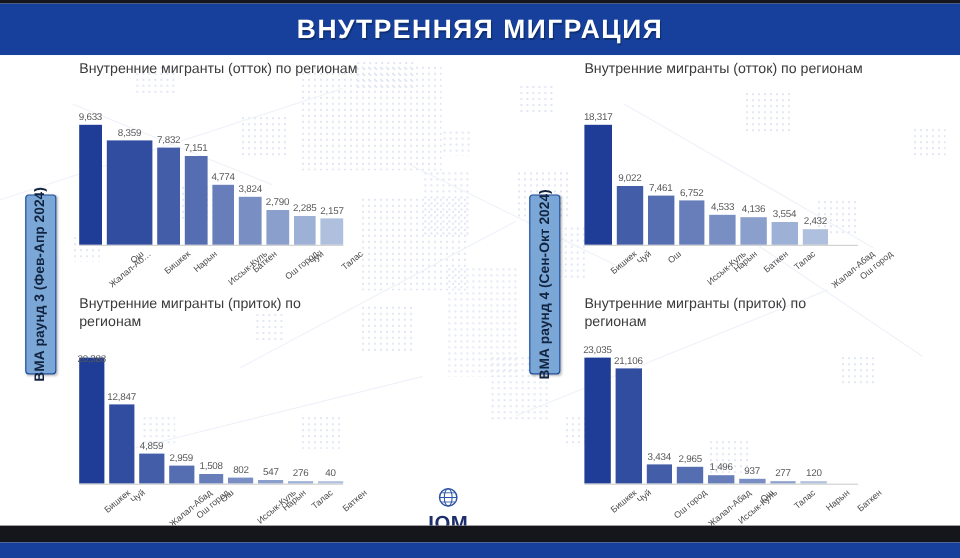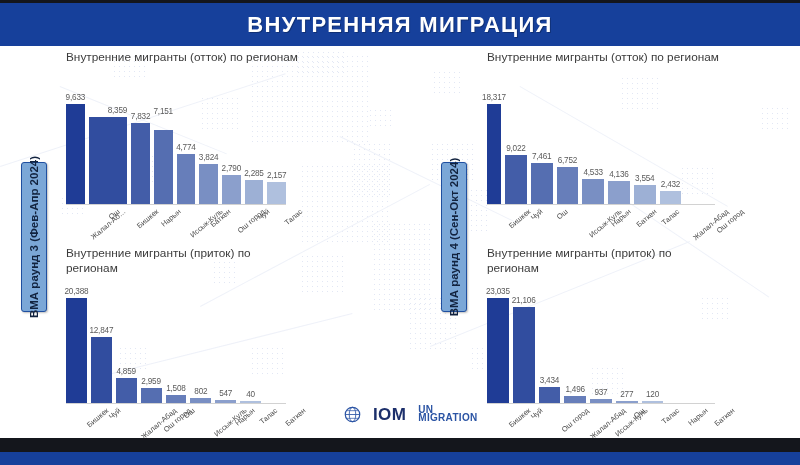--- a/index.html
+++ b/index.html
@@ -39,21 +39,21 @@
   .bars{position:absolute;left:0;bottom:0;display:flex;align-items:flex-end;}
   .bcol{position:relative;display:flex;flex-direction:column;align-items:center;justify-content:flex-end;height:100%;}
   .bval{position:absolute;font-size:8.2px;color:#5a5a5a;white-space:nowrap;letter-spacing:-.2px;}
   .bar{width:100%;}
   .axis{position:absolute;left:0;height:1px;background:#d2d2d2;}
   .xlabs{position:absolute;left:0;}
   .xl{position:absolute;font-size:7.4px;color:#4c4c4c;white-space:nowrap;
       transform:rotate(-40deg);transform-origin:100% 0;text-align:right;}
 
   
-  .iom{position:absolute;display:flex;gap:12px;}
+  .iom{position:absolute;display:flex;align-items:center;gap:5px;flex-direction:column;}
   .iom .glb{width:17px;height:17px;}
   .iom .word{font-size:17px;font-weight:700;color:#1c2f6b;letter-spacing:.4px;line-height:17px;}
   .iom .sub{display:flex;flex-direction:column;line-height:8px;}
   .iom .sub div{font-size:10px;font-weight:700;color:#2b54a4;letter-spacing:.3px;}
 </style>
 </head>
 <body>
 
 <div class="slide">
 
@@ -107,30 +107,30 @@
     </div>
 
     <div class="panel" style="left:66px;top:4px;width:240px;height:190px;">
       <div class="ch-title">Внутренние мигранты (отток) по регионам</div>
       <div class="plot" style="top:54px;width:220px;height:100px;">
           <div class="bars" style="width: 220px; height: 100px; gap: 4px;">
             <div class="bcol" style="width: 20.8889px;">
               <div class="bval" style="bottom: 102px;">9,633</div>
               <div class="bar" style="height: 100px; background: rgb(31, 60, 150);"></div>
             </div>
-            <div class="bcol" style="width: 43px; align-items: flex-end;">
+            <div class="bcol" style="width: 43px;">
               <div class="bval" style="bottom: 89px;">8,359</div>
               <div class="bar" style="height: 87px; background: rgb(49, 77, 159);"></div>
             </div>
             <div class="bcol" style="width: 20.8889px;">
               <div class="bval" style="bottom: 83px;">7,832</div>
               <div class="bar" style="height: 81px; background: rgb(67, 93, 168);"></div>
             </div>
             <div class="bcol" style="width: 20.8889px;">
-              <div class="bval" style="bottom: 88px;">7,151</div>
+              <div class="bval" style="bottom: 76px;">7,151</div>
               <div class="bar" style="height: 74px; background: rgb(85, 110, 177);"></div>
             </div>
             <div class="bcol" style="width: 20.8889px;">
               <div class="bval" style="bottom: 52px;">4,774</div>
               <div class="bar" style="height: 50px; background: rgb(103, 126, 186);"></div>
             </div>
             <div class="bcol" style="width: 20.8889px;">
               <div class="bval" style="bottom: 42px;">3,824</div>
               <div class="bar" style="height: 40px; background: rgb(121, 143, 195);"></div>
             </div>
@@ -160,21 +160,21 @@
             <div class="xl" style="left: 212.062px;">Талас</div>
           </div>
         </div>
     </div>
 
     <div class="panel" style="left:66px;top:200px;width:240px;height:190px;">
       <div class="ch-title">Внутренние мигранты (приток) по регионам</div>
       <div class="plot" style="top:52px;width:220px;height:105px;">
           <div class="bars" style="width: 220px; height: 105px; gap: 4px;">
             <div class="bcol" style="width: 20.8889px;">
-              <div class="bval" style="bottom: 107px;">20,388</div>
+              <div class="bval" style="bottom: 99px;">20,388</div>
               <div class="bar" style="height: 105px; background: rgb(31, 60, 150);"></div>
             </div>
             <div class="bcol" style="width: 20.8889px;">
               <div class="bval" style="bottom: 68px;">12,847</div>
               <div class="bar" style="height: 66px; background: rgb(49, 77, 159);"></div>
             </div>
             <div class="bcol" style="width: 20.8889px;">
               <div class="bval" style="bottom: 27px;">4,859</div>
               <div class="bar" style="height: 25px; background: rgb(67, 93, 168);"></div>
             </div>
@@ -186,20 +186,24 @@
               <div class="bval" style="bottom: 10px;">1,508</div>
               <div class="bar" style="height: 8px; background: rgb(103, 126, 186);"></div>
             </div>
             <div class="bcol" style="width: 20.8889px;">
               <div class="bval" style="bottom: 7px;">802</div>
               <div class="bar" style="height: 5px; background: rgb(121, 143, 195);"></div>
             </div>
             <div class="bcol" style="width: 20.8889px;">
               <div class="bval" style="bottom: 5px;">547</div>
               <div class="bar" style="height: 3px; background: rgb(139, 159, 204);"></div>
+            </div>
+            <div class="bcol" style="width: 20.8889px;">
+              <div class="bval" style="bottom: 4px;">276</div>
+              <div class="bar" style="height: 2px; background: rgb(157, 176, 213);"></div>
             </div>
             <div class="bcol" style="width: 20.8889px;">
               <div class="bval" style="bottom: 4px;">40</div>
               <div class="bar" style="height: 2px; background: rgb(175, 192, 222);"></div>
             </div>
           </div>
           <div class="axis" style="top: 105px; width: 220px;"></div>
           <div class="xlabs" style="top: 108px; width: 220px;">
             <div class="xl" style="left: 12.9511px;">Бишкек</div>
             <div class="xl" style="left: 37.84px;">Чуй</div>
@@ -211,21 +215,21 @@
             <div class="xl" style="left: 187.173px;">Талас</div>
             <div class="xl" style="left: 212.062px;">Баткен</div>
           </div>
         </div>
     </div>
 
     <div class="panel" style="left:487px;top:4px;width:250px;height:190px;">
       <div class="ch-title">Внутренние мигранты (отток) по регионам</div>
       <div class="plot" style="top:54px;width:228px;height:100px;">
           <div class="bars" style="width: 228px; height: 100px; gap: 4px;">
-            <div class="bcol" style="width: 14px;">
+            <div class="bcol" style="width: 23px;">
               <div class="bval" style="bottom: 102px;">18,317</div>
               <div class="bar" style="height: 100px; background: rgb(31, 60, 150);"></div>
             </div>
             <div class="bcol" style="width: 21.7778px;">
               <div class="bval" style="bottom: 51px;">9,022</div>
               <div class="bar" style="height: 49px; background: rgb(67, 93, 168);"></div>
             </div>
             <div class="bcol" style="width: 21.7778px;">
               <div class="bval" style="bottom: 43px;">7,461</div>
               <div class="bar" style="height: 41px; background: rgb(85, 110, 177);"></div>
@@ -274,20 +278,24 @@
               <div class="bval" style="bottom: 107px;">23,035</div>
               <div class="bar" style="height: 105px; background: rgb(31, 60, 150);"></div>
             </div>
             <div class="bcol" style="width: 21.7778px;">
               <div class="bval" style="bottom: 98px;">21,106</div>
               <div class="bar" style="height: 96px; background: rgb(49, 77, 159);"></div>
             </div>
             <div class="bcol" style="width: 21.7778px;">
               <div class="bval" style="bottom: 18px;">3,434</div>
               <div class="bar" style="height: 16px; background: rgb(67, 93, 168);"></div>
+            </div>
+            <div class="bcol" style="width: 21.7778px;">
+              <div class="bval" style="bottom: 16px;">2,965</div>
+              <div class="bar" style="height: 14px; background: rgb(85, 110, 177);"></div>
             </div>
             <div class="bcol" style="width: 21.7778px;">
               <div class="bval" style="bottom: 9px;">1,496</div>
               <div class="bar" style="height: 7px; background: rgb(103, 126, 186);"></div>
             </div>
             <div class="bcol" style="width: 21.7778px;">
               <div class="bval" style="bottom: 6px;">937</div>
               <div class="bar" style="height: 4px; background: rgb(121, 143, 195);"></div>
             </div>
             <div class="bcol" style="width: 21.7778px;">

